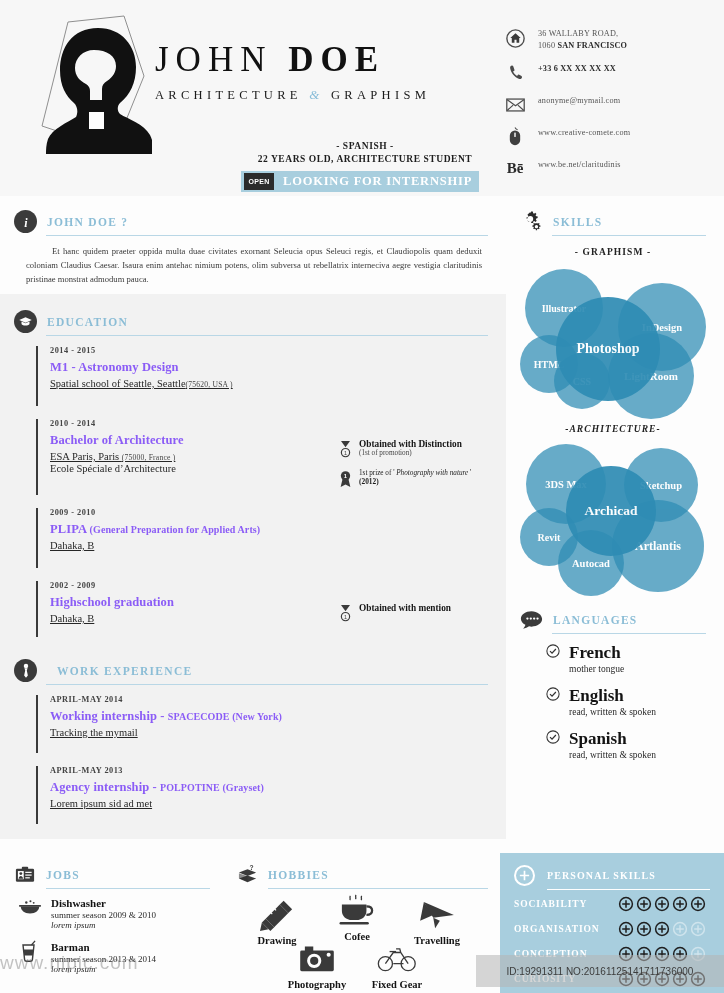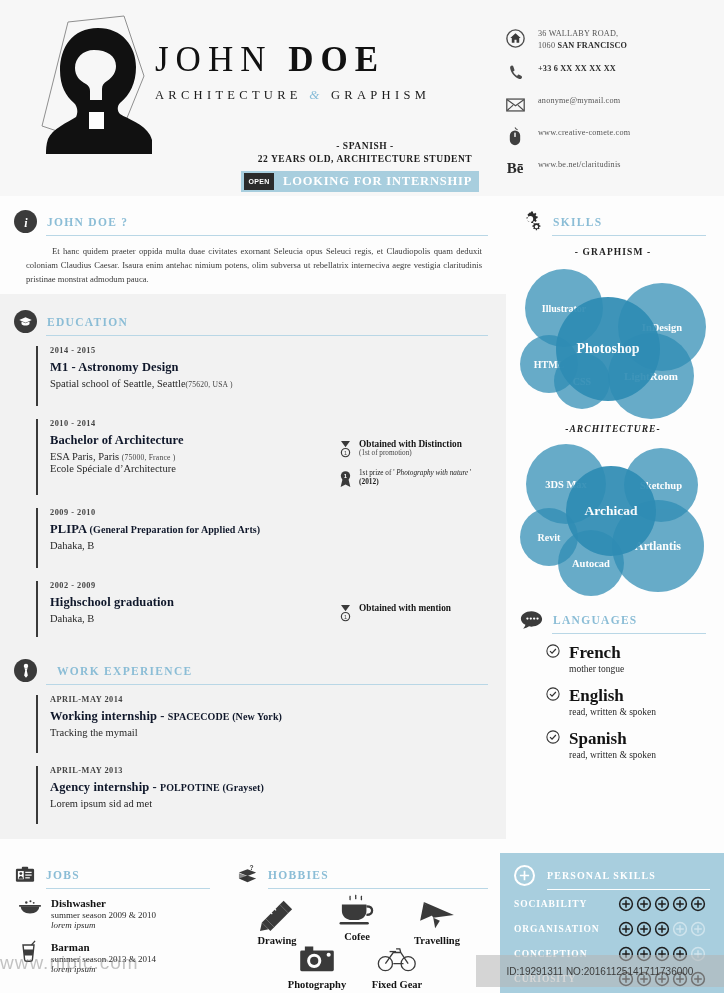--- a/index.html
+++ b/index.html
@@ -62,23 +62,23 @@
                color: #fff; position: relative; z-index: 2; }
   .sec-title { margin-left: 10px; font-family: "Liberation Serif", serif; font-weight: 700;
                font-size: 11.5px; letter-spacing: 1.3px; color: #8bbdd6; white-space: nowrap; }
   .sec-rule { position: absolute; left: 32px; right: 0; bottom: -3px; height: 1px; background: #b9d7e6; }
 
   
   .tl { margin: 13px 0 0 22px; padding-left: 12px; border-left: 2px solid #3a3a3a; position: relative; }
   .tl-date { font-family: "Liberation Serif", serif; font-size: 8.3px; font-weight: 700;
              color: #444; letter-spacing: .5px; }
   .tl-title { font-family: "Liberation Serif", serif; font-weight: 700; font-size: 12.5px;
-              color: #0f172a; margin-top: 5px; letter-spacing: .1px; }
+              color: #8b5cf6; margin-top: 5px; letter-spacing: .1px; }
   .tl-title .sm { font-size: 10px; }
-  .tl-sub { font-family: "Liberation Serif", serif; font-size: 10.5px; color: #272727; margin-top: 3px; }
+  .tl-sub { font-family: "Liberation Serif", serif; font-size: 10.5px; color: #272727; margin-top: 3px; text-decoration: underline; }
   .tl-sub .tiny { font-size: 7.6px; color: #444; letter-spacing: .2px; }
   .tl-sub2 { font-family: "Liberation Serif", serif; font-size: 10.5px; color: #272727; margin-top: 1px; }
 
   .intro-p { margin: 12px 6px 8px 12px; font-family: "Liberation Serif", serif;
              font-size: 8.6px; line-height: 1.62; color: #3a3a3a; text-align: justify; text-indent: 26px; }
 
   .award { position: absolute; display: flex; align-items: flex-start; }
   .award-ic { width: 15px; flex: 0 0 15px; color: #3a3a3a; margin-top: 1px; }
   .award-tx { margin-left: 6px; font-family: "Liberation Serif", serif; }
   .award-tx .a1 { font-size: 9.3px; font-weight: 700; color: #171717; }

